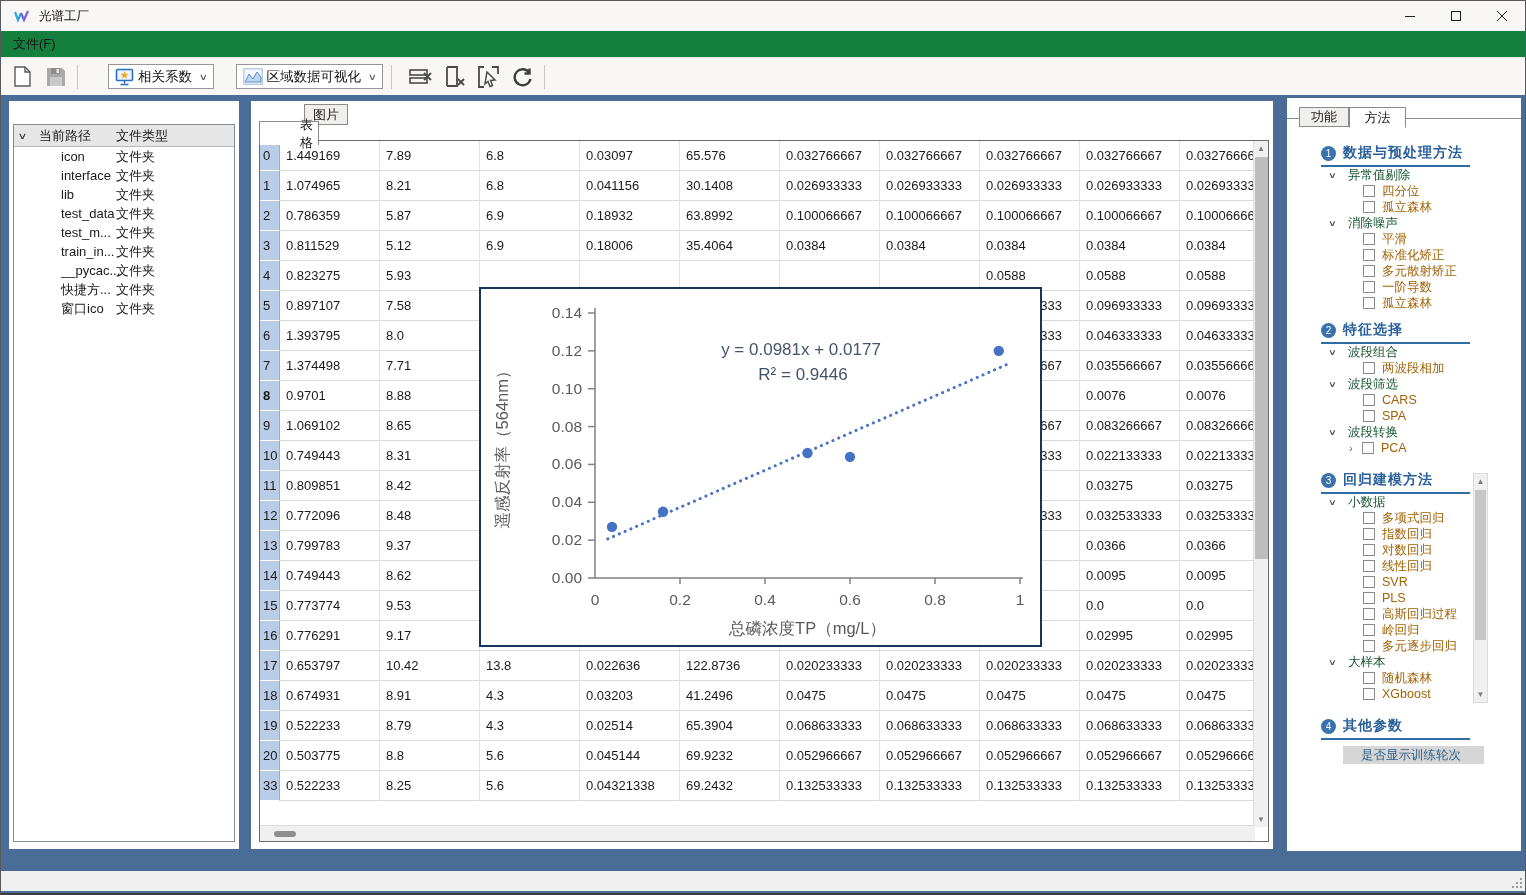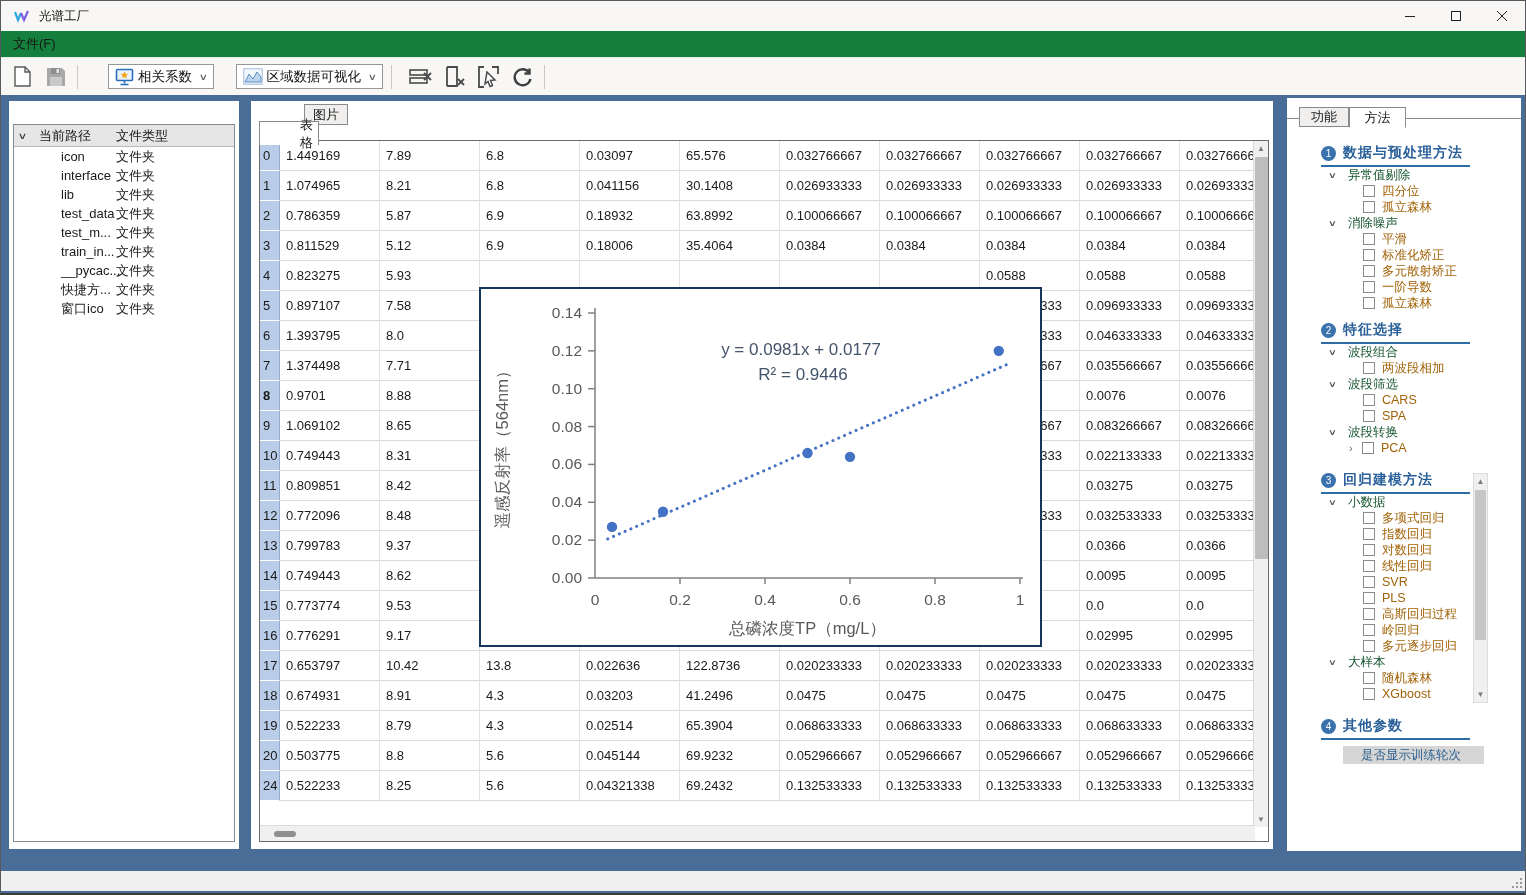--- a/index.html
+++ b/index.html
@@ -505,21 +505,21 @@
               <div class="td">5.6</div>
               <div class="td">0.045144</div>
               <div class="td">69.9232</div>
               <div class="td">0.052966667</div>
               <div class="td">0.052966667</div>
               <div class="td">0.052966667</div>
               <div class="td">0.052966667</div>
               <div class="td">0.05296666</div>
             </div>
             <div class="trow">
-            <div class="rh">24</div>
+            <div class="rh">33</div>
               <div class="td">0.522233</div>
               <div class="td">8.25</div>
               <div class="td">5.6</div>
               <div class="td">0.04321338</div>
               <div class="td">69.2432</div>
               <div class="td">0.132533333</div>
               <div class="td">0.132533333</div>
               <div class="td">0.132533333</div>
               <div class="td">0.132533333</div>
               <div class="td">0.13253333</div>

